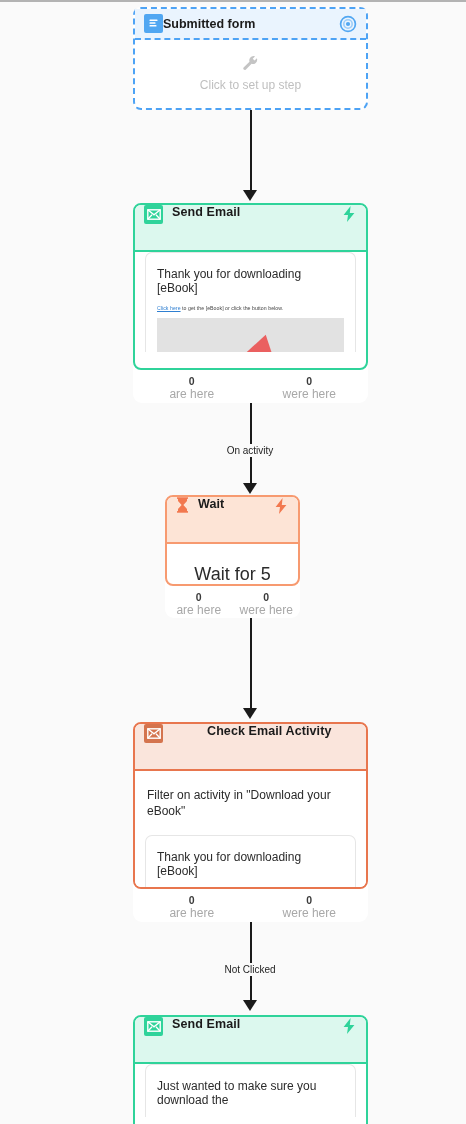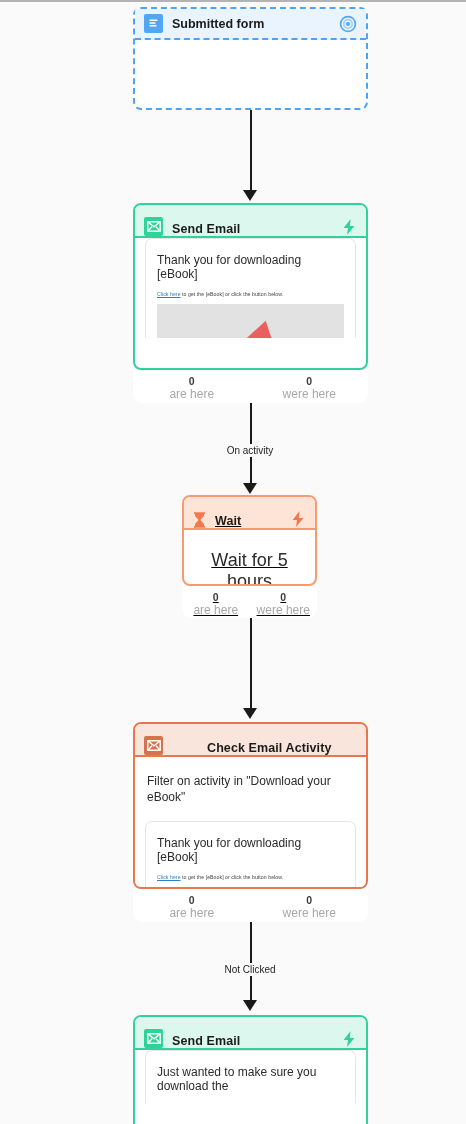--- a/index.html
+++ b/index.html
@@ -36,22 +36,22 @@
   }
 
   .card {
     border-radius: 8px;
     overflow: hidden;
     background: #ffffff;
   }
 
   .card-head {
     display: flex;
-    align-items: flex-end;
-    height: 33px;
+    align-items: flex-start;
+    height: 47px;
     padding: 0 9px;
   }
 
   .card-head .title {
     font-size: 12.5px;
     font-weight: bold;
     color: #1b1b1b;
     letter-spacing: .1px;
     margin-left: 9px;
     flex: 1;
@@ -145,42 +145,42 @@
   }
   #node-trigger .trig-head {
     display: flex; align-items: center;
     height: 31px;
     padding: 0 9px;
     background: #eaf4fe;
     border-bottom: 2px dashed #4da3f5;
   }
   #node-trigger .trig-head .title {
     font-size: 12.5px; font-weight: bold; color: #1b1b1b;
-    margin-left: 9px; flex: 1;
+    flex: 1;
   }
   .setup-area {
     height: 66px;
     display: flex; flex-direction: column;
     align-items: center; justify-content: center;
     gap: 5px;
   }
   .setup-area .txt { font-size: 12px; color: #bfbfbf; }
 
   
   .shell-green { border: 2px solid #2fd39a; }
   .shell-orange { border: 2px solid #e8764e; }
   .shell-orange-soft { border: 2px solid #f79a70; }
   .head-green { background: #dcf8ee; border-bottom: 2px solid #2fd39a; }
   .head-orange { background: #fae5dc; border-bottom: 2px solid #e8764e; gap: 35px; }
   .head-orange-soft { background: #fde4d6; border-bottom: 2px solid #f79a70; }
 
   #node-email1 { left: 133px; top: 203px; width: 235px; height: 200px; }
   #node-email1 .card { height: 167px; }
 
-  #node-wait   { left: 182px; top: 495px; width: 135px; height: 123px; text-decoration: underline; }
+  #node-wait   { left: 165px; top: 495px; width: 135px; height: 123px; }
   #node-wait .card { height: 91px; }
   #node-wait .wait-body {
     padding: 20px 13px;
     font-size: 18px;
     color: #2b2b2b;
     text-align: center;
   }
 
   #node-check  { left: 133px; top: 722px; width: 235px; height: 200px; }
   #node-check .card { height: 167px; }
@@ -248,20 +248,28 @@
       </span>
       <span class="title">Submitted form</span>
       <span>
         <svg width="18" height="18" viewBox="0 0 18 18">
           <circle cx="9" cy="9" r="7.4" fill="none" stroke="#51a7f2" stroke-width="1.7"></circle>
           <circle cx="9" cy="9" r="4.2" fill="none" stroke="#9ccdf8" stroke-width="1.6"></circle>
           <circle cx="9" cy="9" r="2.1" fill="#51a7f2"></circle>
         </svg>
       </span>
     </div>
+    <div class="setup-area">
+      <span>
+        <svg width="19" height="19" viewBox="0 0 19 19">
+          <path d="M12.6 2.1a4.3 4.3 0 0 0-4.1 5.6L2.6 13.6a1.5 1.5 0 0 0 2.1 2.1l5.9-5.9a4.3 4.3 0 0 0 5.6-4.1c0-.5-.1-1-.3-1.4l-2.3 2.3-1.9-1.9L13.9 2.4c-.4-.2-.8-.3-1.3-.3z" fill="#c4c4c4"></path>
+        </svg>
+      </span>
+      <span class="txt">Click to set up step</span>
+    </div>
   </div>
 
   <div class="node" id="node-email1">
     <div class="card shell-green">
       <div class="card-head head-green">
         <span class="sq-icon" style="background:#2fd39a;">
           <svg width="14" height="11" viewBox="0 0 14 11">
             <rect x=".8" y=".8" width="12.4" height="9.4" fill="none" stroke="#fff" stroke-width="1.4"></rect>
             <path d="M.8 .8 L7 5.8 L13.2 .8" fill="none" stroke="#fff" stroke-width="1.4"></path>
             <path d="M.8 10.2 L5 5.7 M13.2 10.2 L9 5.7" fill="none" stroke="#fff" stroke-width="1.3"></path>

